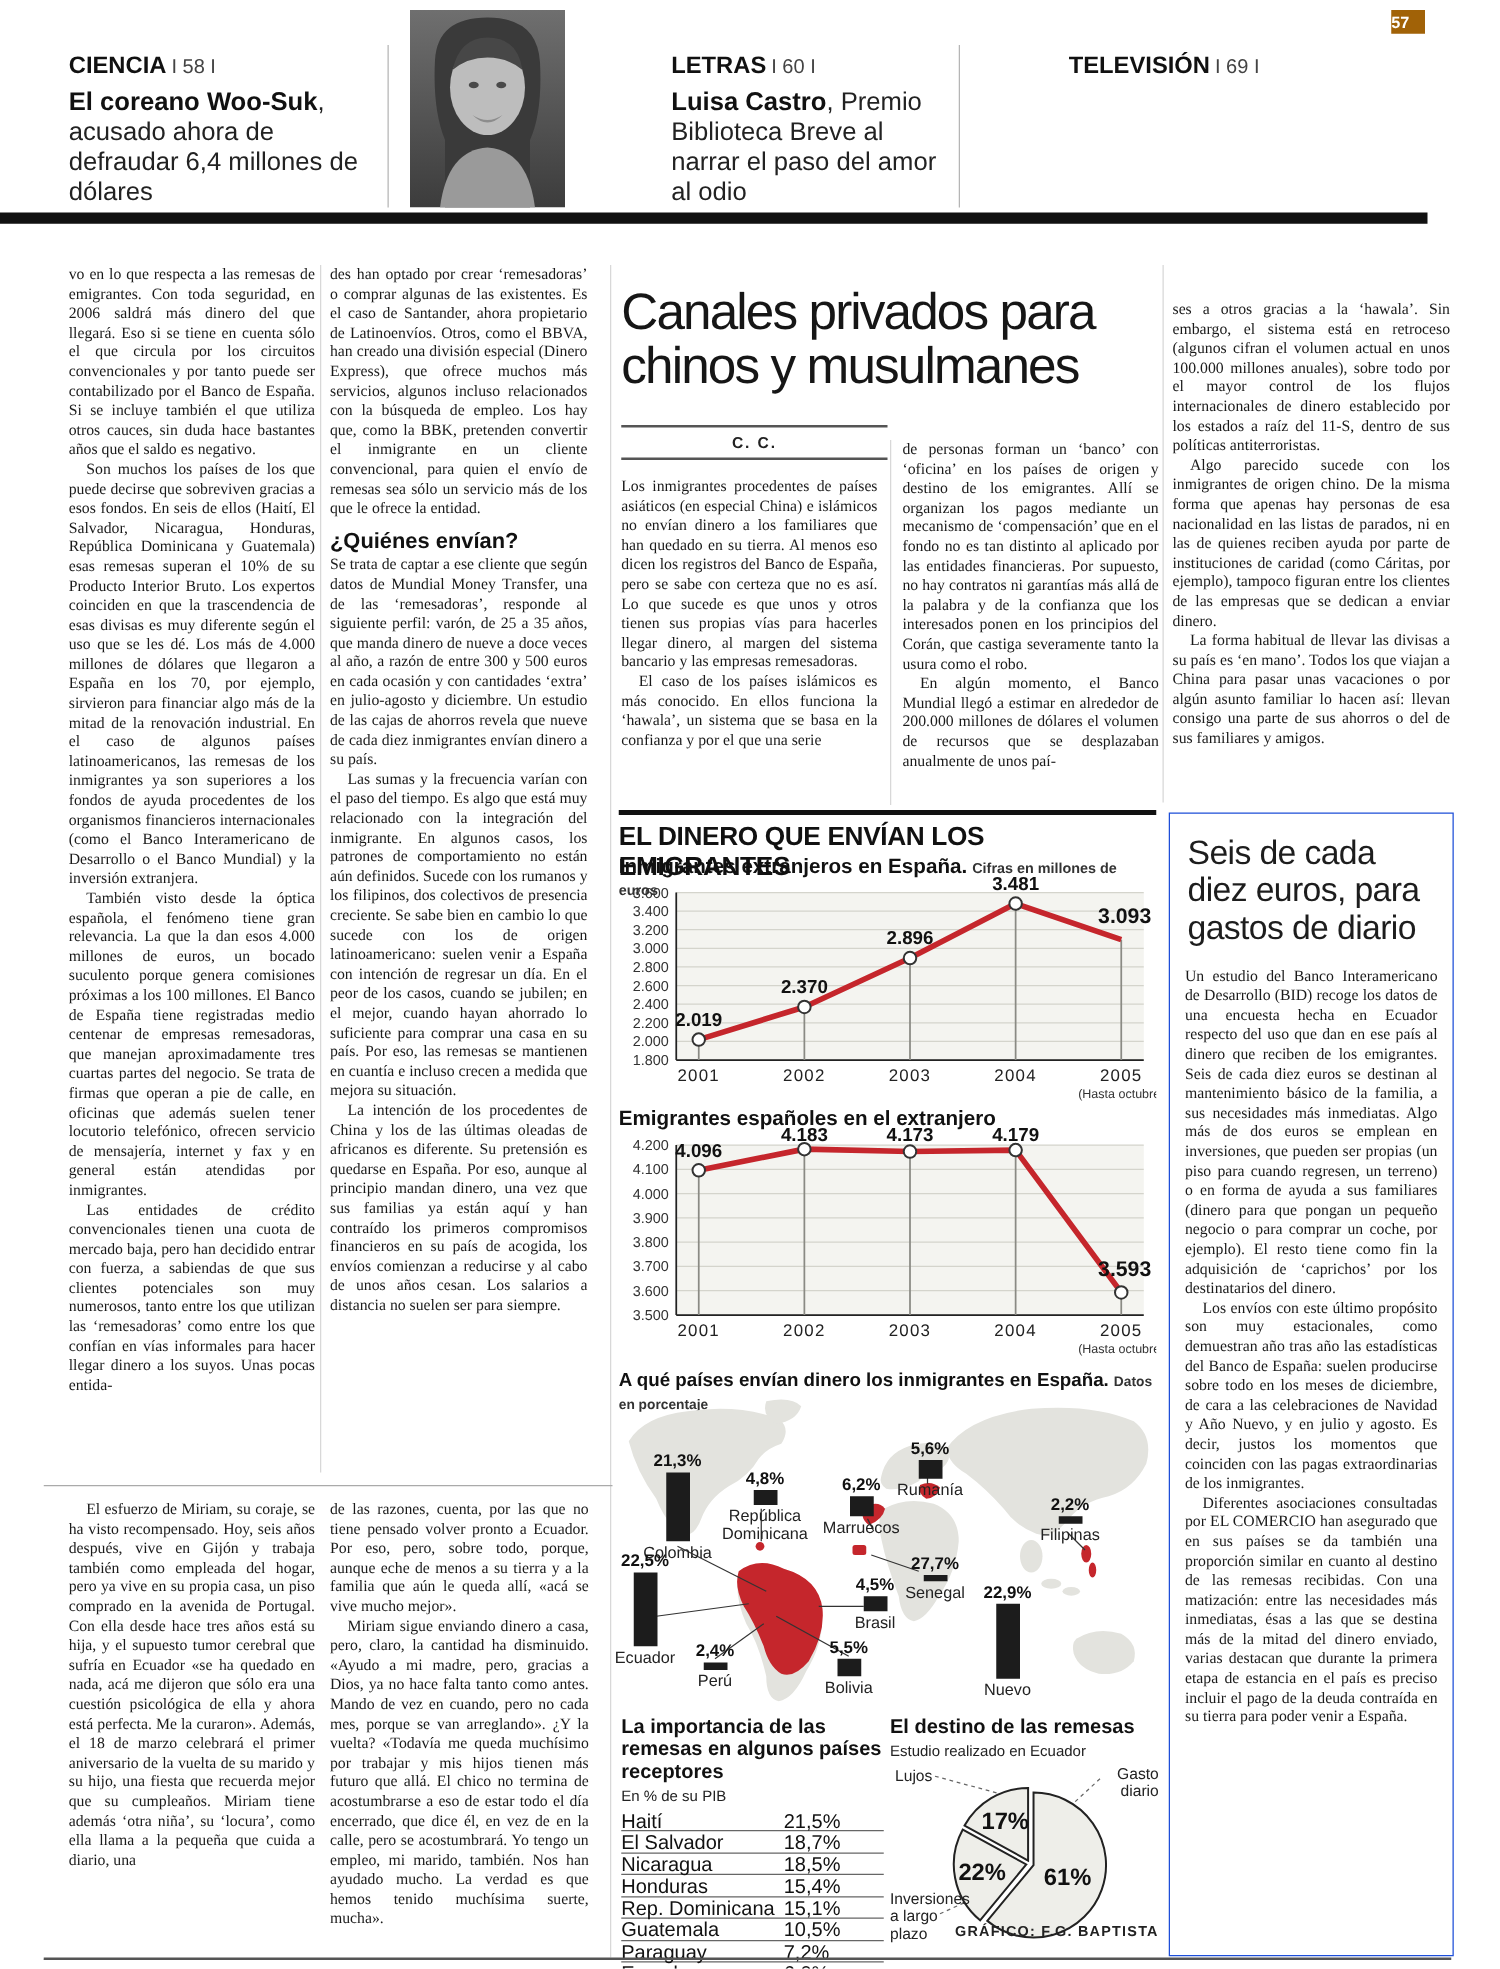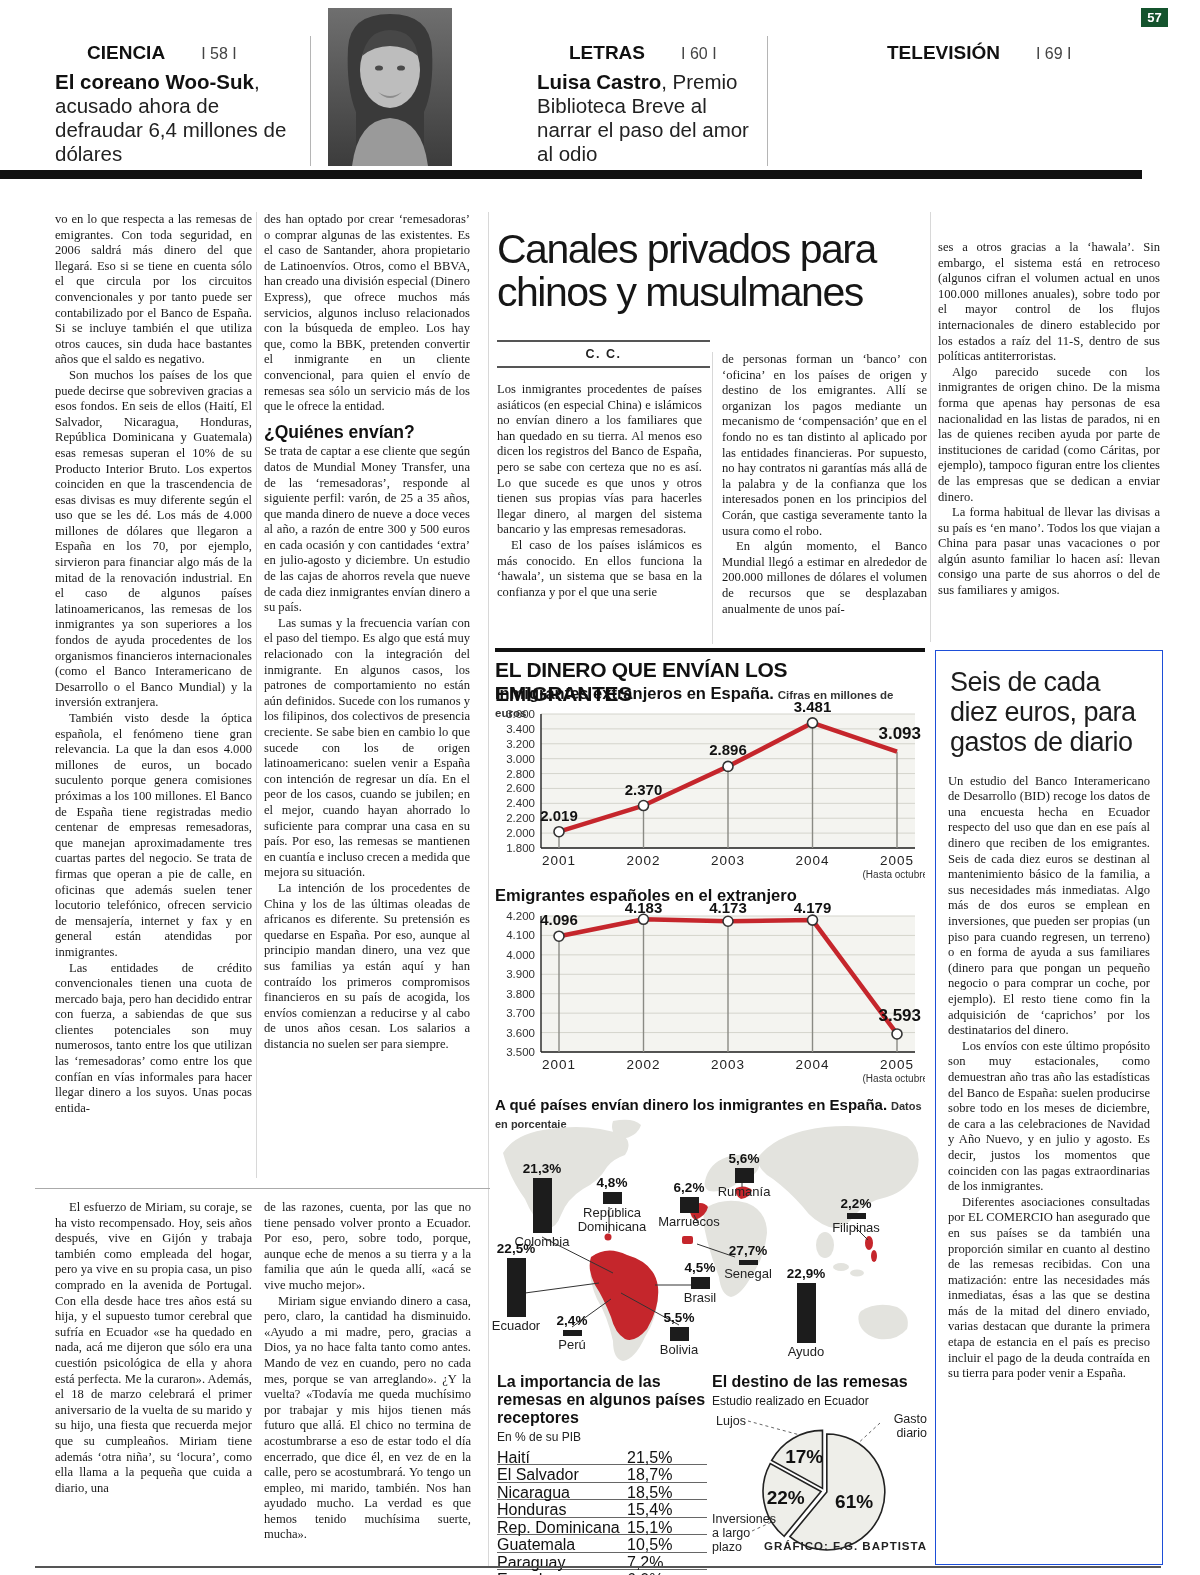--- a/index.html
+++ b/index.html
@@ -1,25 +1,25 @@
 <!DOCTYPE html>
 <html><head>
 <meta charset="utf-8">
 <style>
   html,body{margin:0;padding:0;background:#fff;}
   #page{position:relative;width:1200px;height:1575px;background:#fff;overflow:hidden;
         font-family:"Liberation Serif",serif;color:#1a1a1a;}
   .abs{position:absolute;}
   
-  .m-label{font-family:"Liberation Sans",sans-serif;font-weight:bold;font-size:19px;color:#111;margin-left:32px;}
+  .m-label{font-family:"Liberation Sans",sans-serif;font-weight:bold;font-size:19px;color:#111;}
   .m-ref{font-weight:normal;font-size:16px;color:#444;}
   .m-lead{font-family:"Liberation Sans",sans-serif;font-size:20.5px;line-height:1.17;color:#222;margin-top:6px;}
   .m-lead b{color:#111;}
-  .badge{background:#14532d;color:#fff;font-family:"Liberation Sans",sans-serif;font-weight:bold;
-         font-size:13px;text-align:center;line-height:19px;margin-left:28px;}
+  .badge{background:#a16207;color:#fff;font-family:"Liberation Sans",sans-serif;font-weight:bold;
+         font-size:13px;text-align:left;line-height:19px;}
   .vrule{width:1px;background:#b5b5b5;}
   .hrule{background:#111;}
   
   .bodycol{font-size:12.6px;line-height:15.6px;text-align:justify;overflow:hidden;}
   .bodycol .para{margin:0;}
   .bodycol .para.ind{text-indent:14px;}
   .subhead{font-family:"Liberation Sans",sans-serif;font-weight:bold;font-size:17.5px;
            margin:10px 0 4px 0;color:#111;}
   .headline{font-family:"Liberation Sans",sans-serif;font-size:41px;line-height:1.04;
             letter-spacing:-1.5px;color:#161616;white-space:pre-line;}
@@ -331,21 +331,21 @@
           <div class="map-name" style="top:14px">Brasil</div>
         </div>
         <div class="map-item" style="left: 175px; top: 212px;">
           <div class="map-pct">5,5%</div>
           <div class="map-bar" style="height:14px"></div>
           <div class="map-name" style="top:16px">Bolivia</div>
         </div>
         <div class="map-item" style="left: 302px; top: 168px;">
           <div class="map-pct">22,9%</div>
           <div class="map-bar" style="height:60px"></div>
-          <div class="map-name" style="top:62px">Ayudo</div>
+          <div class="map-name" style="top:62px">Nuevo</div>
         </div>
       </div>
   </div>
 
   <div class="abs" style="left:497px;top:1373px;width:210px;">
     <div class="t-title">La importancia de las remesas en algunos países receptores</div>
     <div class="t-sub">En % de su PIB</div>
     <div id="table-rows" style="margin-top:4px;">
         <div class="t-row">
           <span class="t-c">Haití</span>

